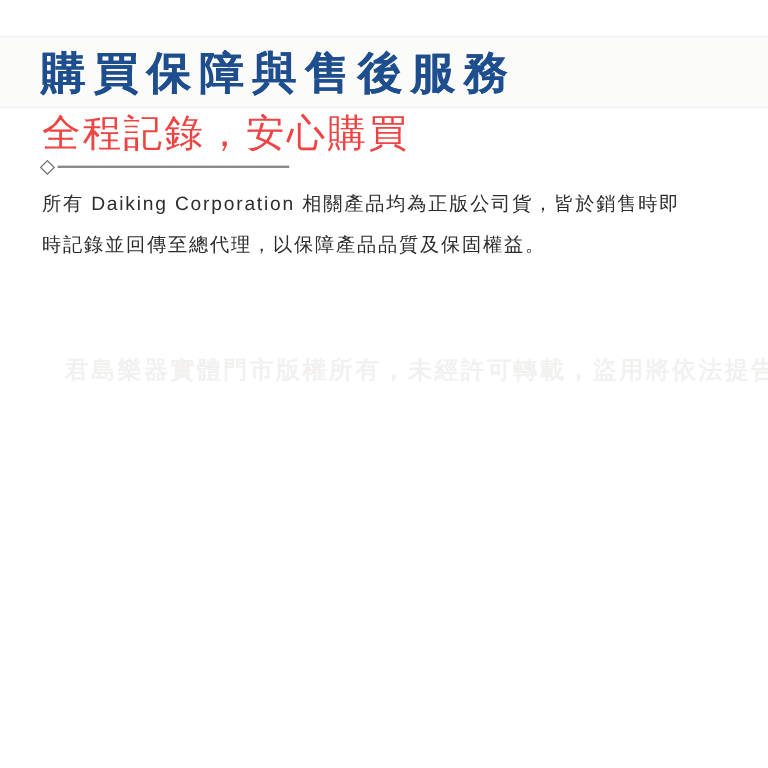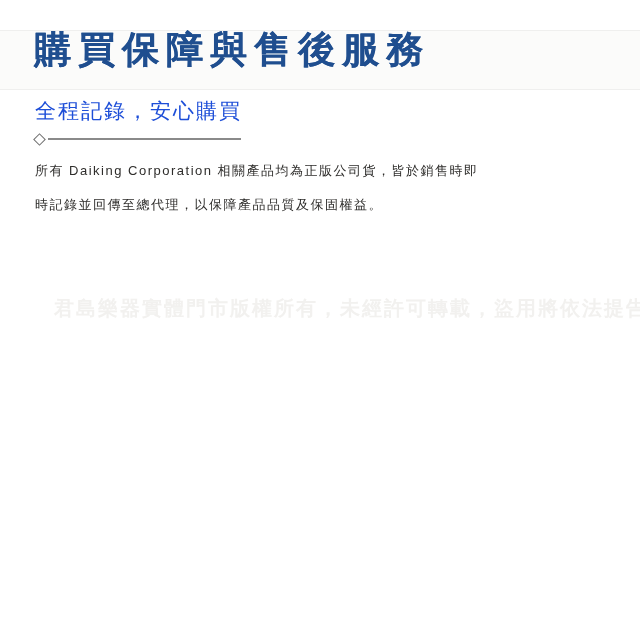--- a/index.html
+++ b/index.html
@@ -43,41 +43,41 @@
 
   
   .header-band{
     position:absolute;left:0;top:30px;
     width:640px;height:60px;
     background:var(--band-bg);
     border-top:1px solid #efefee;
     border-bottom:1px solid #efefee;
     box-sizing:border-box;
     z-index:1;
-    display:flex;align-items:flex-start;
+    display:flex;align-items:center;
   }
   .page-title{
     margin-left:34px;
     color:var(--accent);
     font-size:37px;
     font-weight:bold;
     letter-spacing:7px;
     line-height:1;
     text-shadow:0.5px 0 0 var(--accent);
   }
 
   
   .content{
     position:absolute;left:35px;top:96px;
     width:578px;
     z-index:1;
   }
   .subtitle{
-    color:#1d4ed8;
-    font-size:21px;
+    color:#ef4444;
+    font-size:32px;
     letter-spacing:2px;
     line-height:30px;
     margin:0 0 8px 0;
   }
   .divider{
     display:flex;align-items:center;
     height:10px;
     margin:0 0 10px 0;
   }
   .diamond-bullet{
@@ -88,21 +88,21 @@
     flex:0 0 auto;
   }
   .divider-line{
     width:193px;height:2px;
     background:#8a8a8a;
     margin-left:4px;
     flex:0 0 auto;
   }
   .paragraph{
     color:var(--text);
-    font-size:13px;
+    font-size:16px;
     line-height:34px;
     letter-spacing:1.5px;
     margin:0;
     white-space:pre-line;
   }
   .paragraph + .paragraph{
     margin-top:46px;
   }
 </style>
 </head>

